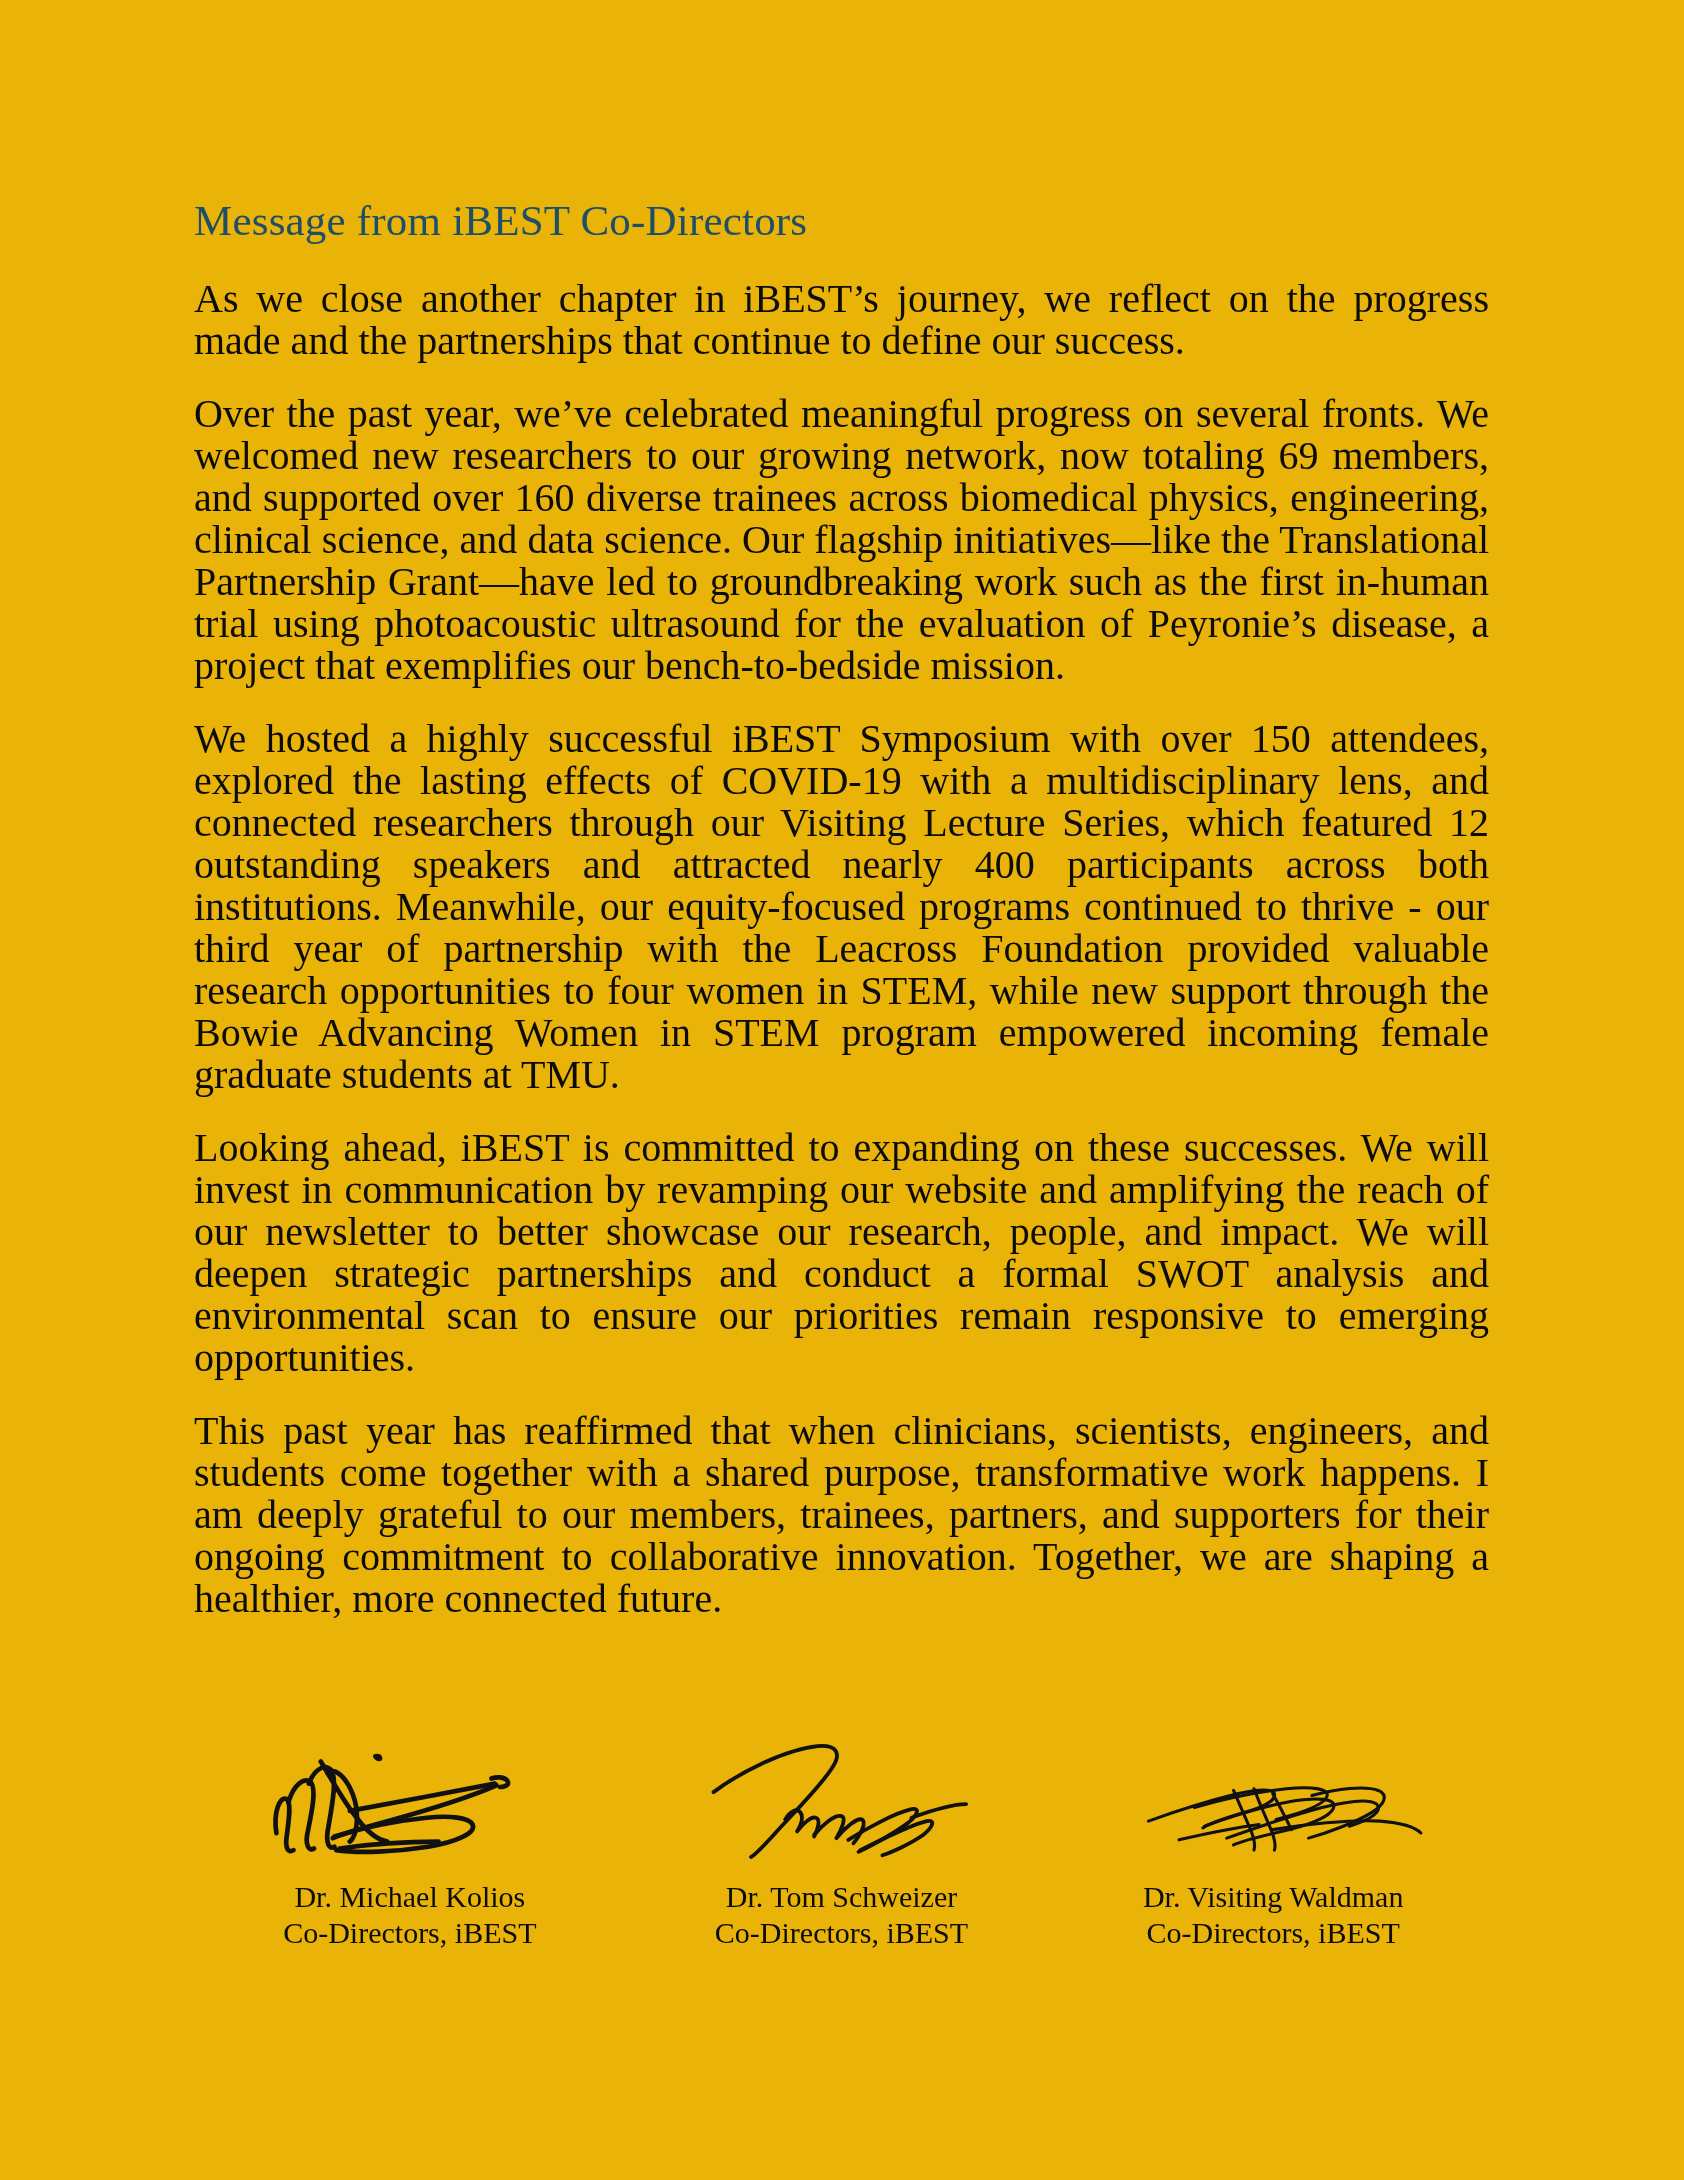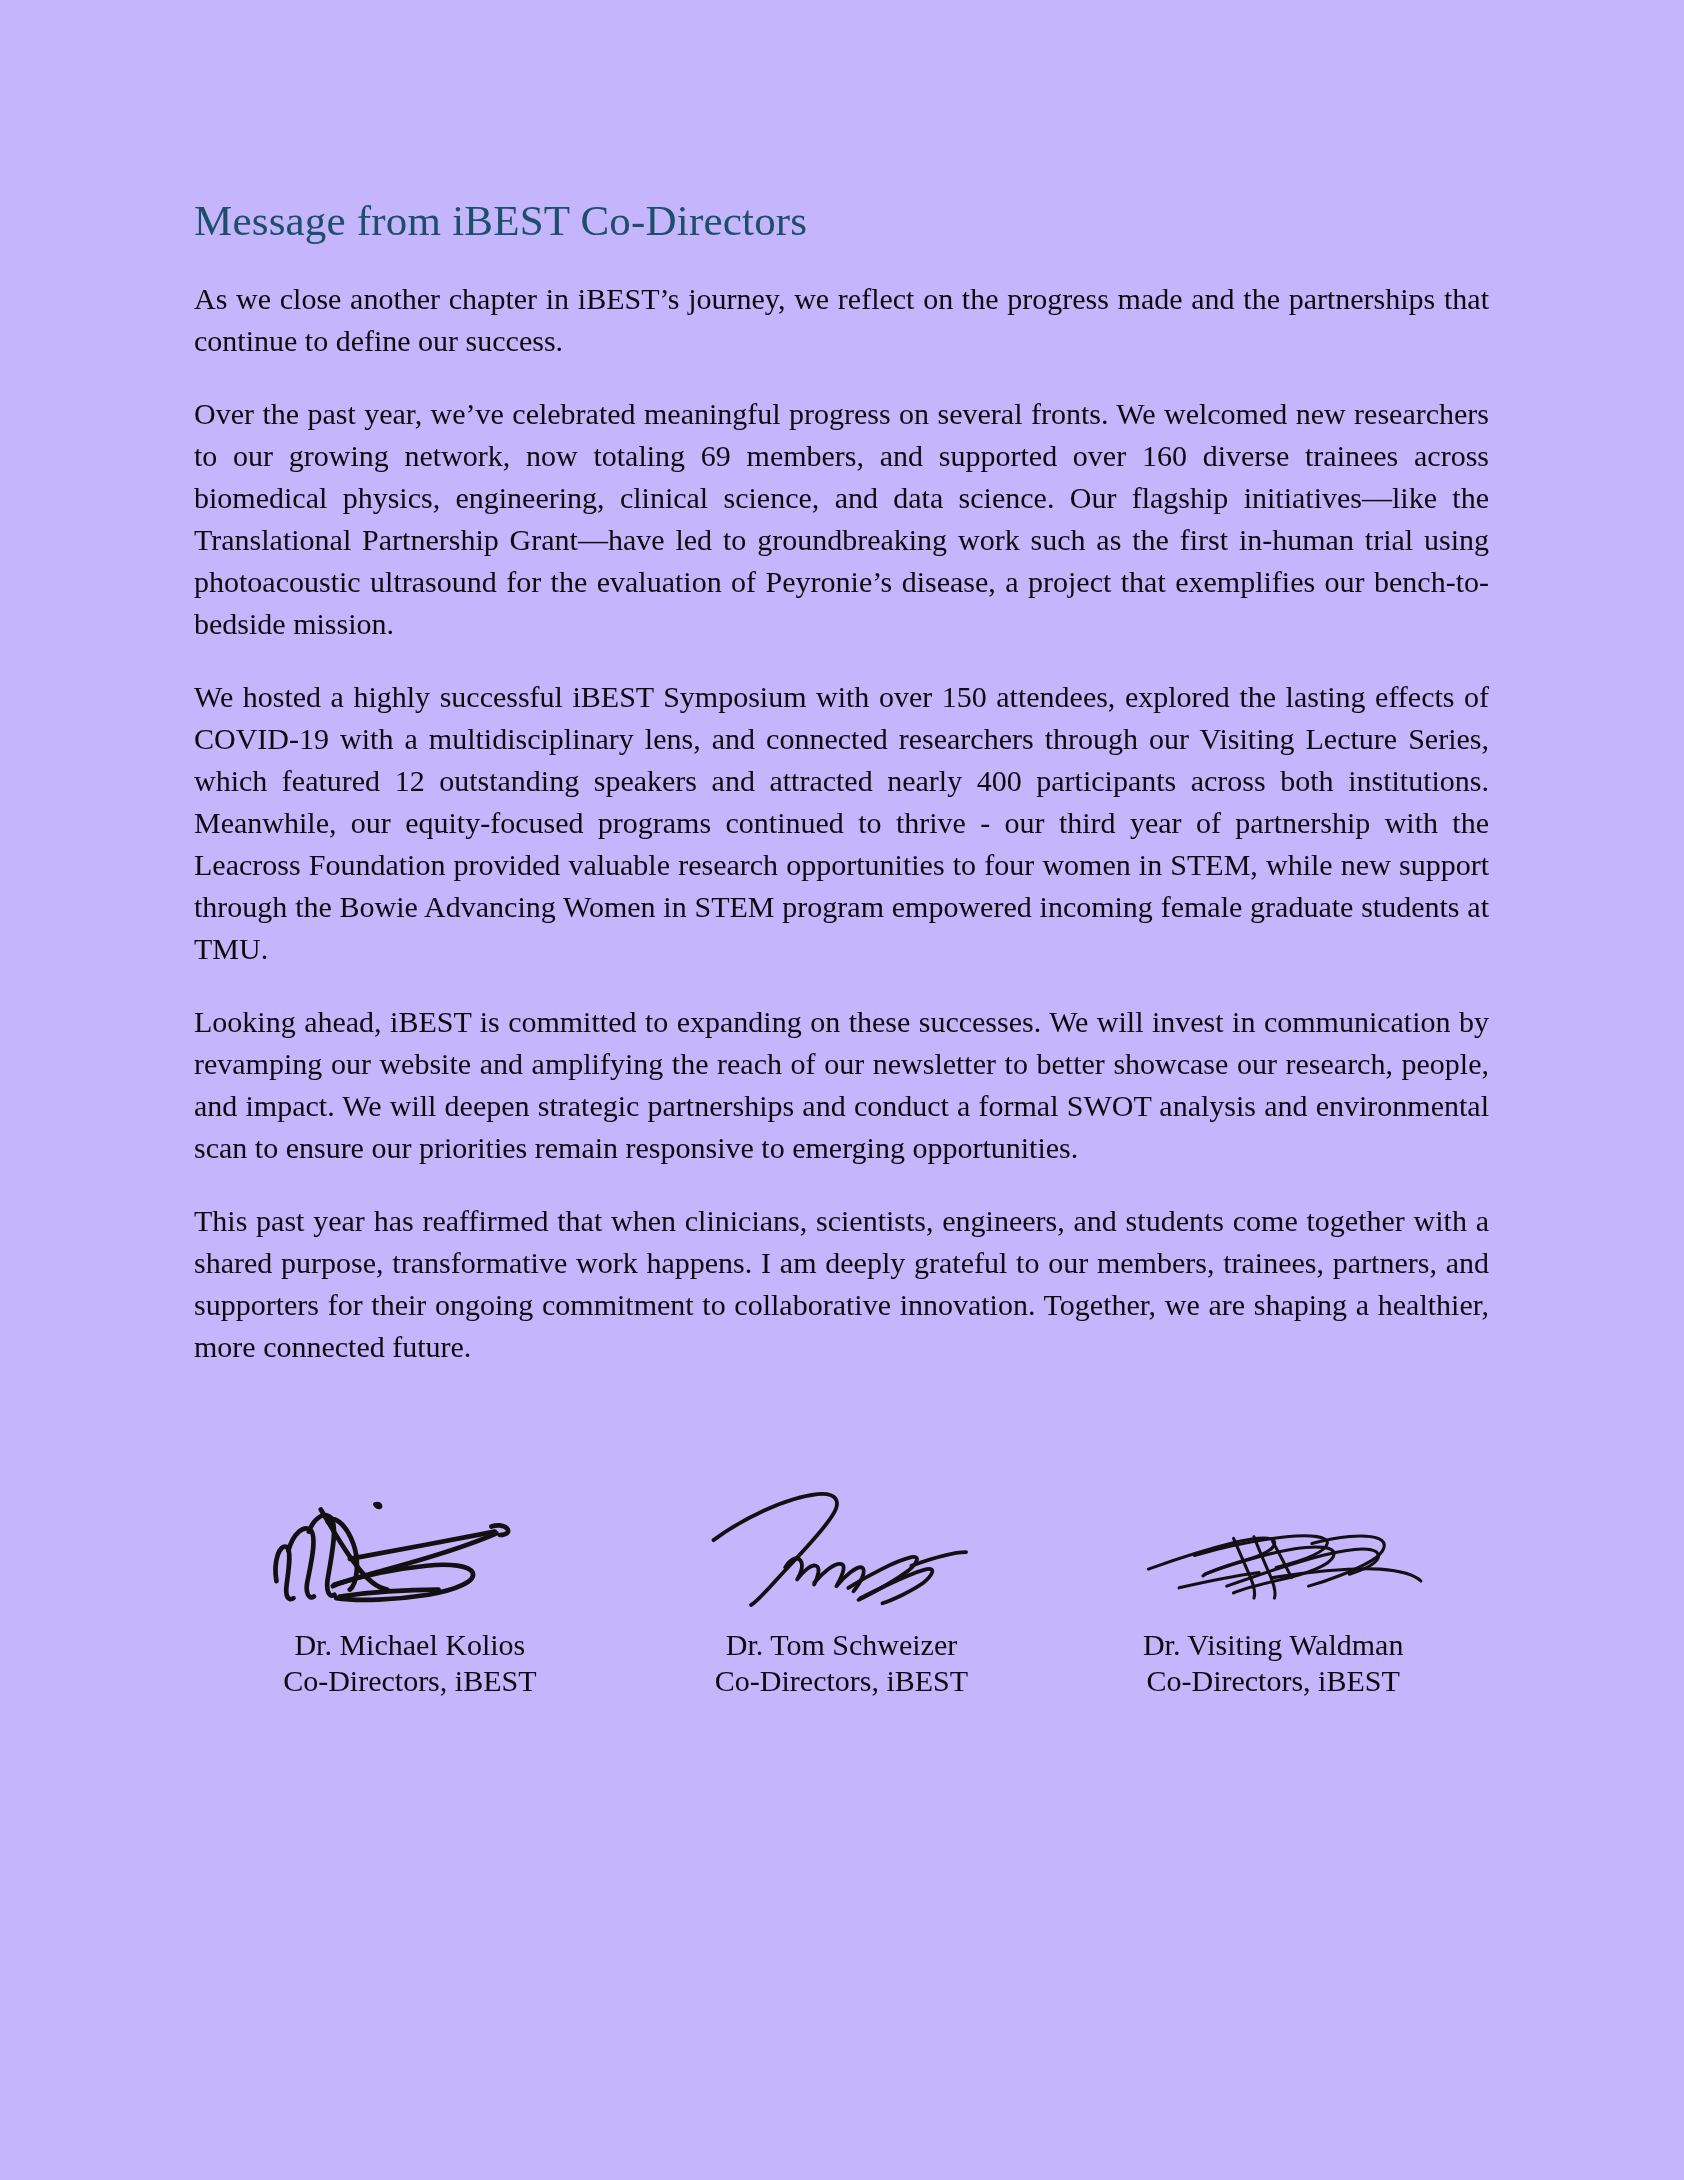--- a/index.html
+++ b/index.html
@@ -12,36 +12,36 @@
     height: 2181px;
     font-family: "Liberation Serif", "DejaVu Serif", serif;
     color: #000000;
     -webkit-font-smoothing: antialiased;
   }
 
   .page {
     position: relative;
     width: 1685px;
     height: 2181px;
-    background: #c4b5fd;
+    background: #eab308;
     box-sizing: border-box;
     padding: 198px 196px 0 194px;
   }
 
   .doc-title {
     font-size: 43px;
     line-height: 1.08;
     font-weight: 400;
     color: #1e4f68;
     margin: 0 0 34px 0;
     letter-spacing: 0.2px;
   }
 
   .body-copy {
-    font-size: 30px;
+    font-size: 40px;
     line-height: 42px;
     text-align: justify;
     text-justify: inter-word;
     margin: 0 0 31px 0;
     color: #0c0c0c;
     hyphens: none;
   }
   .body-copy:last-of-type { margin-bottom: 8px; }
 
   .signature-block {

